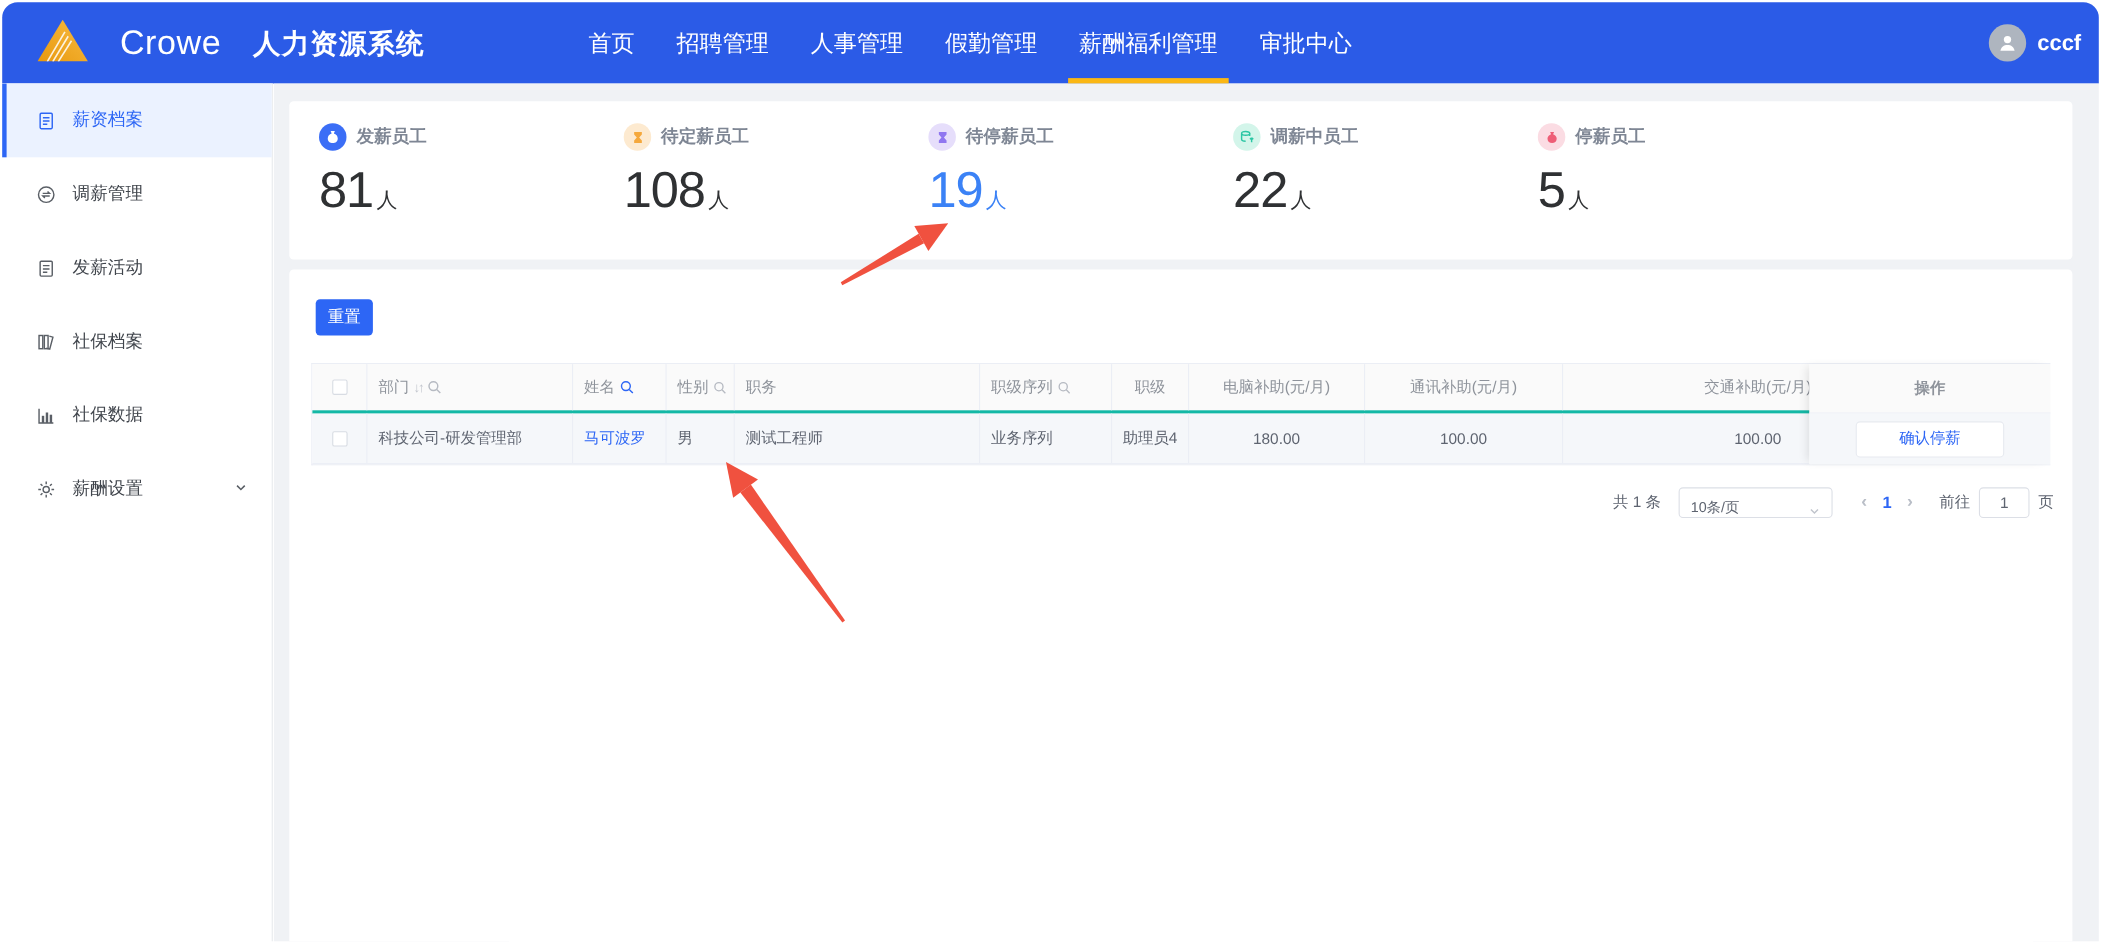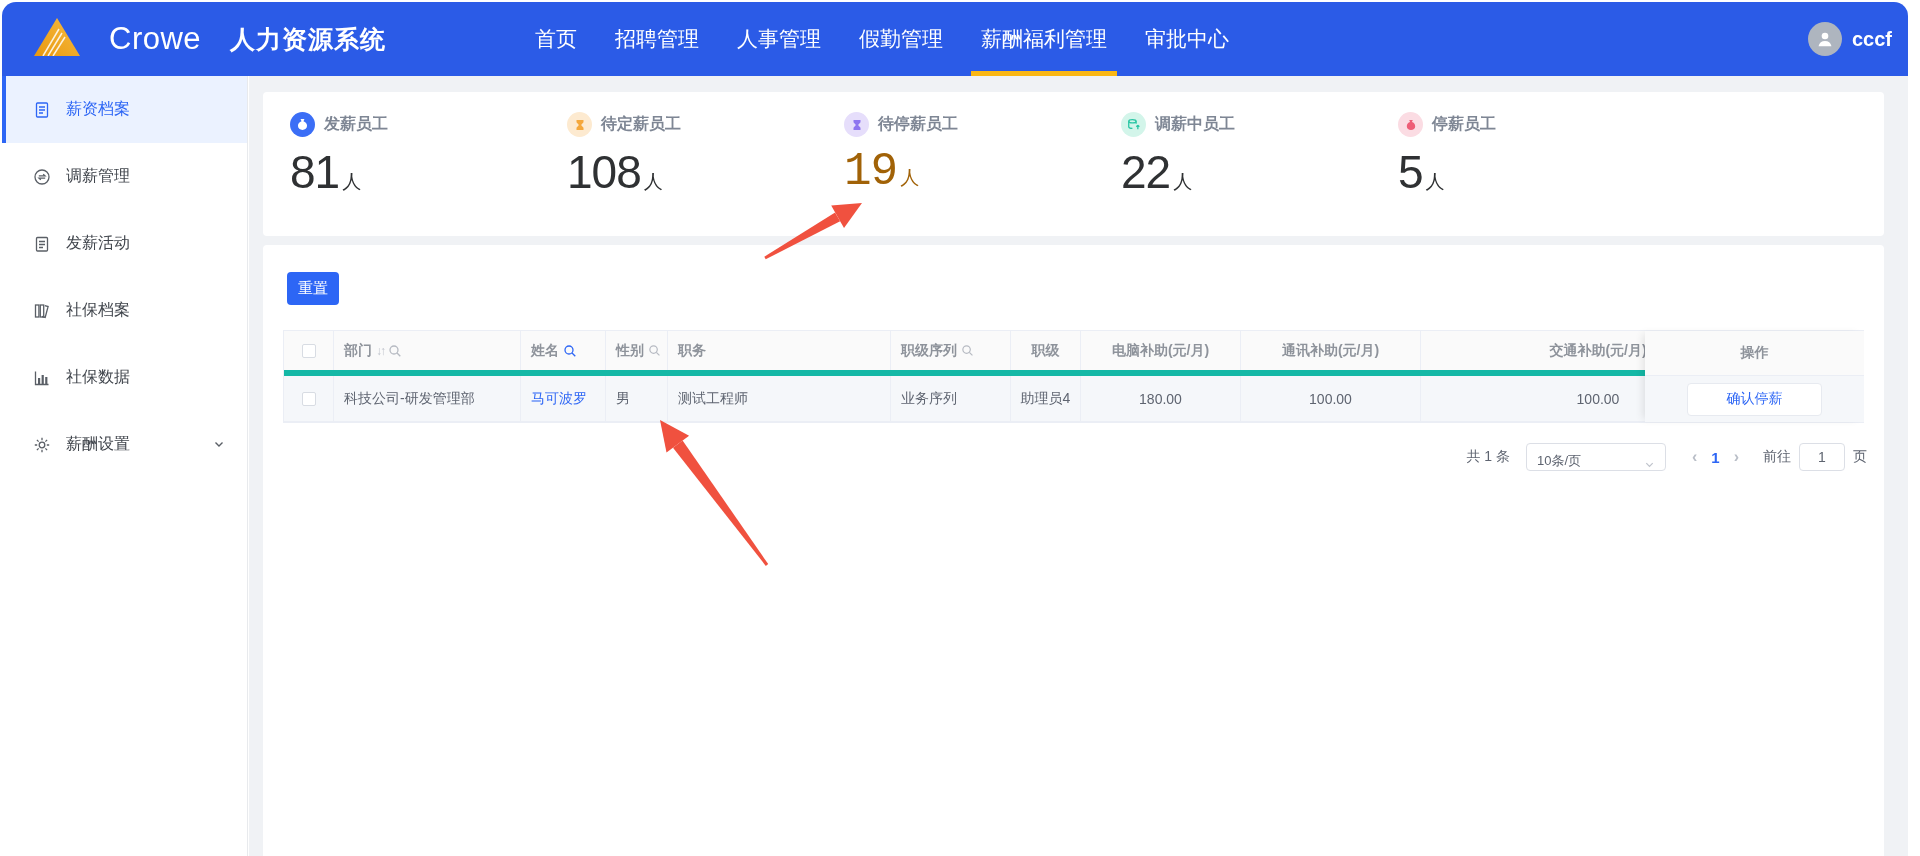--- a/index.html
+++ b/index.html
@@ -35,29 +35,29 @@
   
   .main-bg { position:absolute; left:249px; top:76px; width:1659px; bottom:0; background:#F0F2F5; }
   .panel-stats { position:absolute; left:263px; top:92px; width:1621px; height:144px; background:#fff; border-radius:4px; }
   .panel-table { position:absolute; left:263px; top:245px; width:1621px; height:611px; background:#fff; border-radius:4px 4px 0 0; }
   
   .stat { position:absolute; top:20px; cursor:pointer; }
   .stat-head { display:flex; align-items:center; gap:9px; font-size:16px; color:#7E8694; font-weight:700; }
   .stat-icon { width:25px; height:25px; border-radius:50%; display:flex; align-items:center; justify-content:center; flex-shrink:0; }
   .stat-value { margin-top:12px; font-size:46px; color:#2F3133; font-weight:500; letter-spacing:-1px; display:flex; align-items:baseline; line-height:1; }
   .stat-unit { font-size:19px; margin-left:3px; font-weight:400; letter-spacing:0; }
-  .stat.hl .stat-value { color:#a16207;font-family:Liberation Mono, monospace; }
+  .stat.hl .stat-value { color:#3b82f6; }
   
   .reset-btn { position:absolute; left:24px; top:27px; width:52px; height:33px; background:#2D66F5;
     color:#fff; font-size:15px; border:none; border-radius:4px; cursor:pointer; }
   
   .table-wrap { position:absolute; left:20px; top:85px; width:1581px; height:93px;
     border:1px solid #EBEEF5; border-right:none; background:#fff; }
   .thead { display:flex; width:1437px; height:45px; background:#FAFAFA;
-    border-bottom:6px solid #14b8a6; color:#8E939B; font-weight:700;align-items:center; }
+    border-bottom:3px solid #14b8a6; color:#8E939B; font-weight:400;align-items:center; }
   .trow { display:flex; width:1437px; height:46px; background:#F5F7FA;
     border-bottom:1px solid #EBEEF5; color:#5E6470; }
   .tcell { border-right:1px solid #EBEEF5; display:flex; align-items:center; justify-content:center;
     gap:4px; height:100%; font-size:14px; flex-shrink:0; white-space:nowrap; }
   .tcell.left { justify-content:flex-start; padding-left:10px; }
   .w0{width:50px} .w1{width:187px} .w2{width:85px} .w3{width:62px} .w4{width:223px}
   .w5{width:120px} .w6{width:70px} .w7{width:160px} .w8{width:180px}
   .w9{width:300px; padding-left:55px;}
   .cb { width:14px; height:14px; border:1px solid #D8DCE3; border-radius:2px; background:#fff; cursor:pointer; }
   .sort-glyphs { color:#C0C4CC; }

